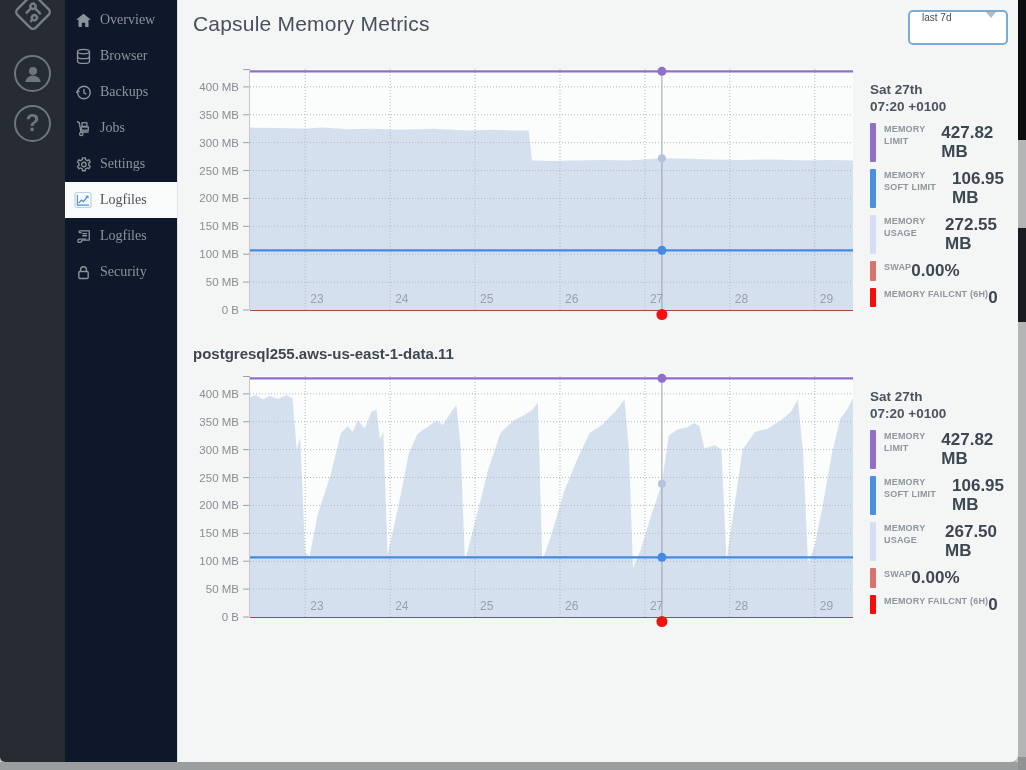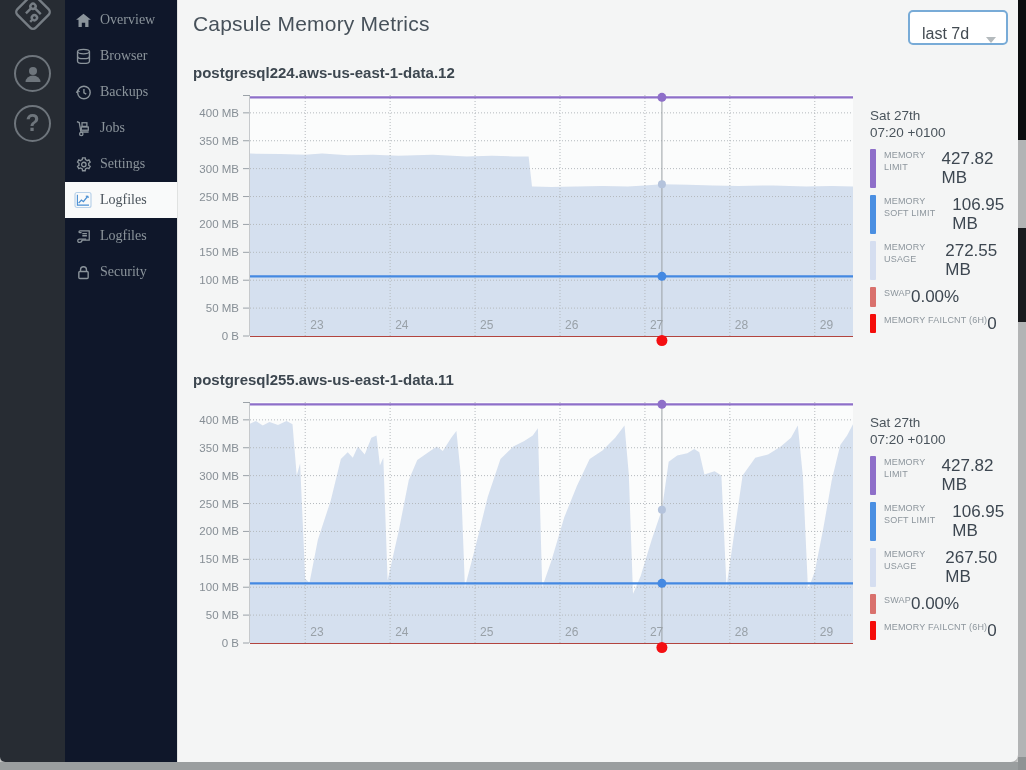--- a/index.html
+++ b/index.html
@@ -43,31 +43,31 @@
   .side-item .icn { width:18px; height:18px; display:flex; align-items:center; justify-content:center; }
   .side-item.active { background:#f9fafa; color:#49525a; }
   .side-item.active .icn { color:#4a8fd3; }
   
   main { flex:1; padding:10px 6px 0 15px; position:relative; }
   .main-header { display:flex; justify-content:space-between; align-items:flex-start; }
   h1 { font-size:21px; font-weight:500; color:#47515a; letter-spacing:.2px; padding-top:2px; }
   .dropdown {
     width:100px; height:35px; background:#fff;
     border:2.5px solid #78abd7; border-radius:5px;
-    display:flex; align-items:flex-end; justify-content:space-between;
-    padding:0 10px 0 12px; font-size:16px; color:#434b52;
+    display:flex; align-items:flex-start; justify-content:space-between;
+    padding:0 10px 0 12px; font-size:10px; color:#434b52;
     margin-right:4px; cursor:pointer;
   }
   .dd-caret { width:0; height:0; border-left:5px solid transparent;
     border-right:5px solid transparent; border-top:6px solid #b4babd; }
   .chart-block { margin-top:19px; }
   .chart-block h2 { font-size:15px; font-weight:bold; color:#3d4750; margin-bottom:9px; }
   .chart-row { display:flex; }
   svg.chart { flex:0 0 660px; }
-  .legend { width:158px; padding:18px 0 0 17px; }
+  .legend { width:158px; padding:18px 0 0 17px;font-weight:bold; }
   .tt-date, .tt-time { font-size:13.5px; color:#4a545c; line-height:1.25; }
   .lg-entry { margin-top:7px; display:flex; }
   .lg-sw { width:6px; border-radius:1px; margin-right:8px; flex:0 0 6px; }
   .lg-txt { display:flex; flex-direction:row; }
   .lg-label { font-size:9px; color:#8d969d; letter-spacing:.2px; line-height:1.35; }
   .lg-value { font-size:17px; color:#3d4751; line-height:1.15; }
   
   .edge-strip { position:absolute; right:0; top:0; width:8px; height:770px; }
   .edge-strip > div { width:100%; }
   .bottom-strip { position:absolute; left:0; top:762px; width:1018px; height:8px; background:#9a9e9f; }
@@ -184,21 +184,20 @@
   <main>
     <div class="main-header">
       <h1>Capsule Memory Metrics</h1>
       <div class="dropdown">
         <span>last 7d</span>
         <span class="dd-caret"></span>
       </div>
     </div>
 
     <section class="chart-block">
-      <h2>postgresql224.aws-us-east-1-data.12</h2>
       <div class="chart-row">
         <svg class="chart" id="chart-0" width="660" height="262">
             <rect x="57" y="5" width="603" height="241" fill="#fbfcfc"></rect>
             <polygon points="57,63.6 57.0,63.6 86.7,64.1 112.2,64.7 129.2,63.6 154.7,65.3 180.1,64.7 205.6,65.8 239.6,64.7 273.6,66.4 299.0,65.8 320.3,66.4 335.6,66.4 339.0,96.5 358.5,97.0 384.0,96.5 409.5,95.9 434.9,96.5 451.9,95.4 468.9,94.3 494.4,94.8 519.9,95.4 545.3,95.9 579.3,95.4 613.3,96.5 638.8,95.9 660.0,96.5 660,96.5 660,246 57,246" fill="rgba(176,196,226,0.5)"></polygon>
             <line x1="50" y1="246" x2="56" y2="246" stroke="#9ba2a8" stroke-width="1"></line>
             <line x1="57" y1="218.10648148148147" x2="660" y2="218.10648148148147" stroke="#b4b9bd" stroke-width="1" stroke-dasharray="1 2"></line>
             <line x1="50" y1="218.10648148148147" x2="56" y2="218.10648148148147" stroke="#9ba2a8" stroke-width="1"></line>
             <line x1="57" y1="190.21296296296296" x2="660" y2="190.21296296296296" stroke="#b4b9bd" stroke-width="1" stroke-dasharray="1 2"></line>
             <line x1="50" y1="190.21296296296296" x2="56" y2="190.21296296296296" stroke="#9ba2a8" stroke-width="1"></line>
             <line x1="57" y1="162.31944444444446" x2="660" y2="162.31944444444446" stroke="#b4b9bd" stroke-width="1" stroke-dasharray="1 2"></line>

